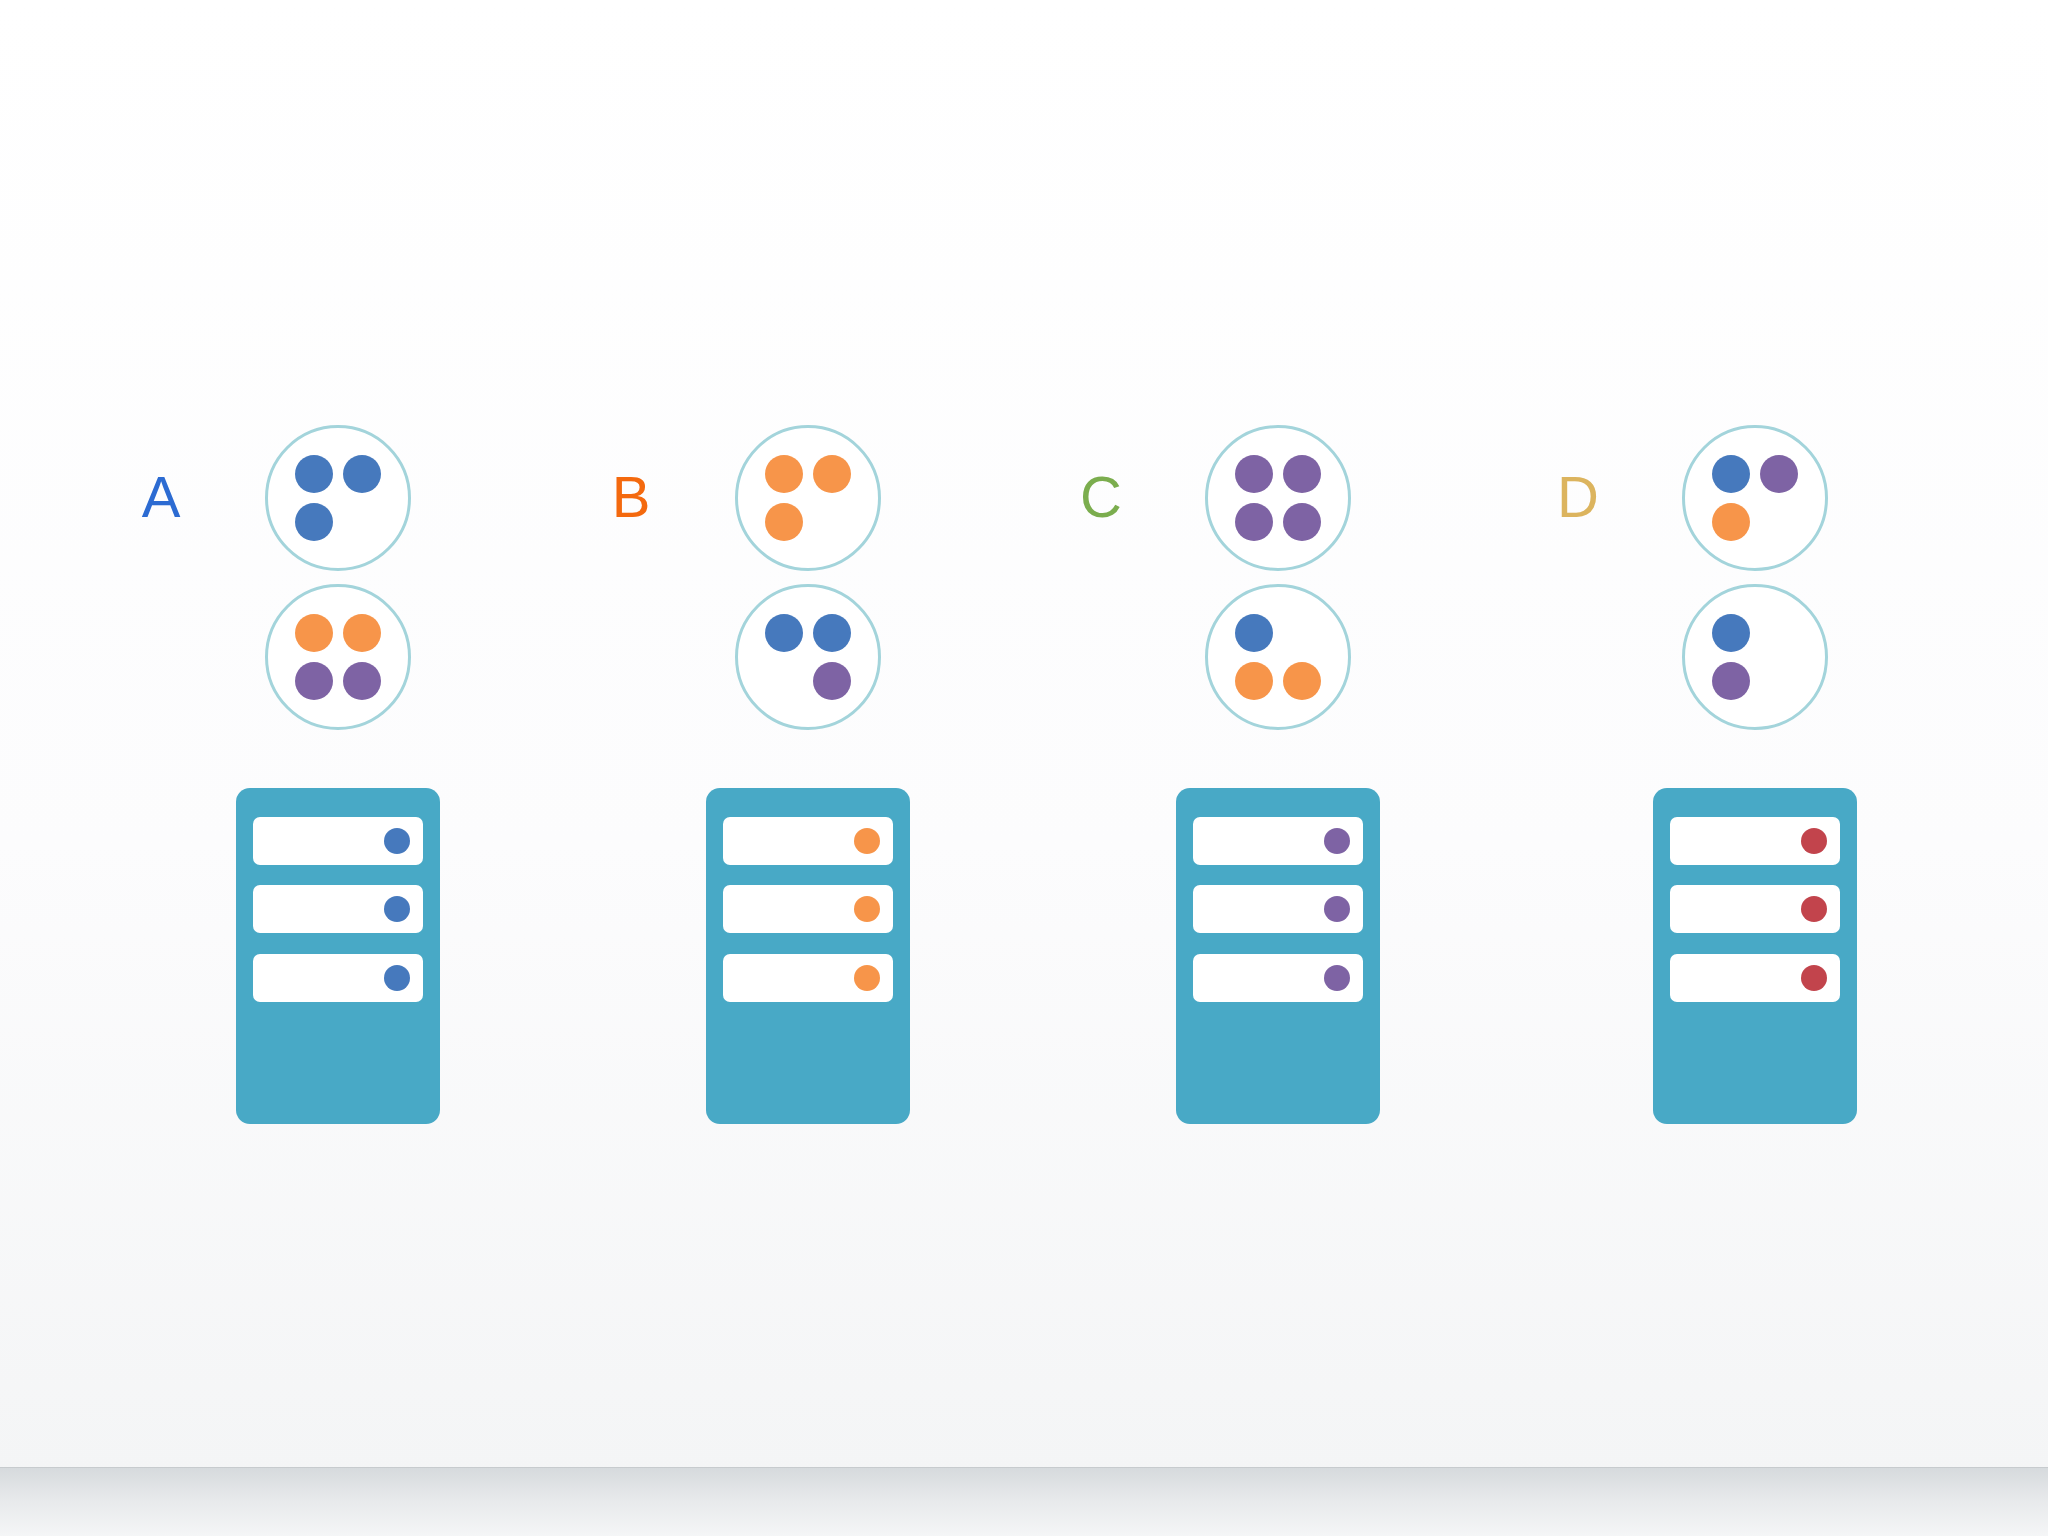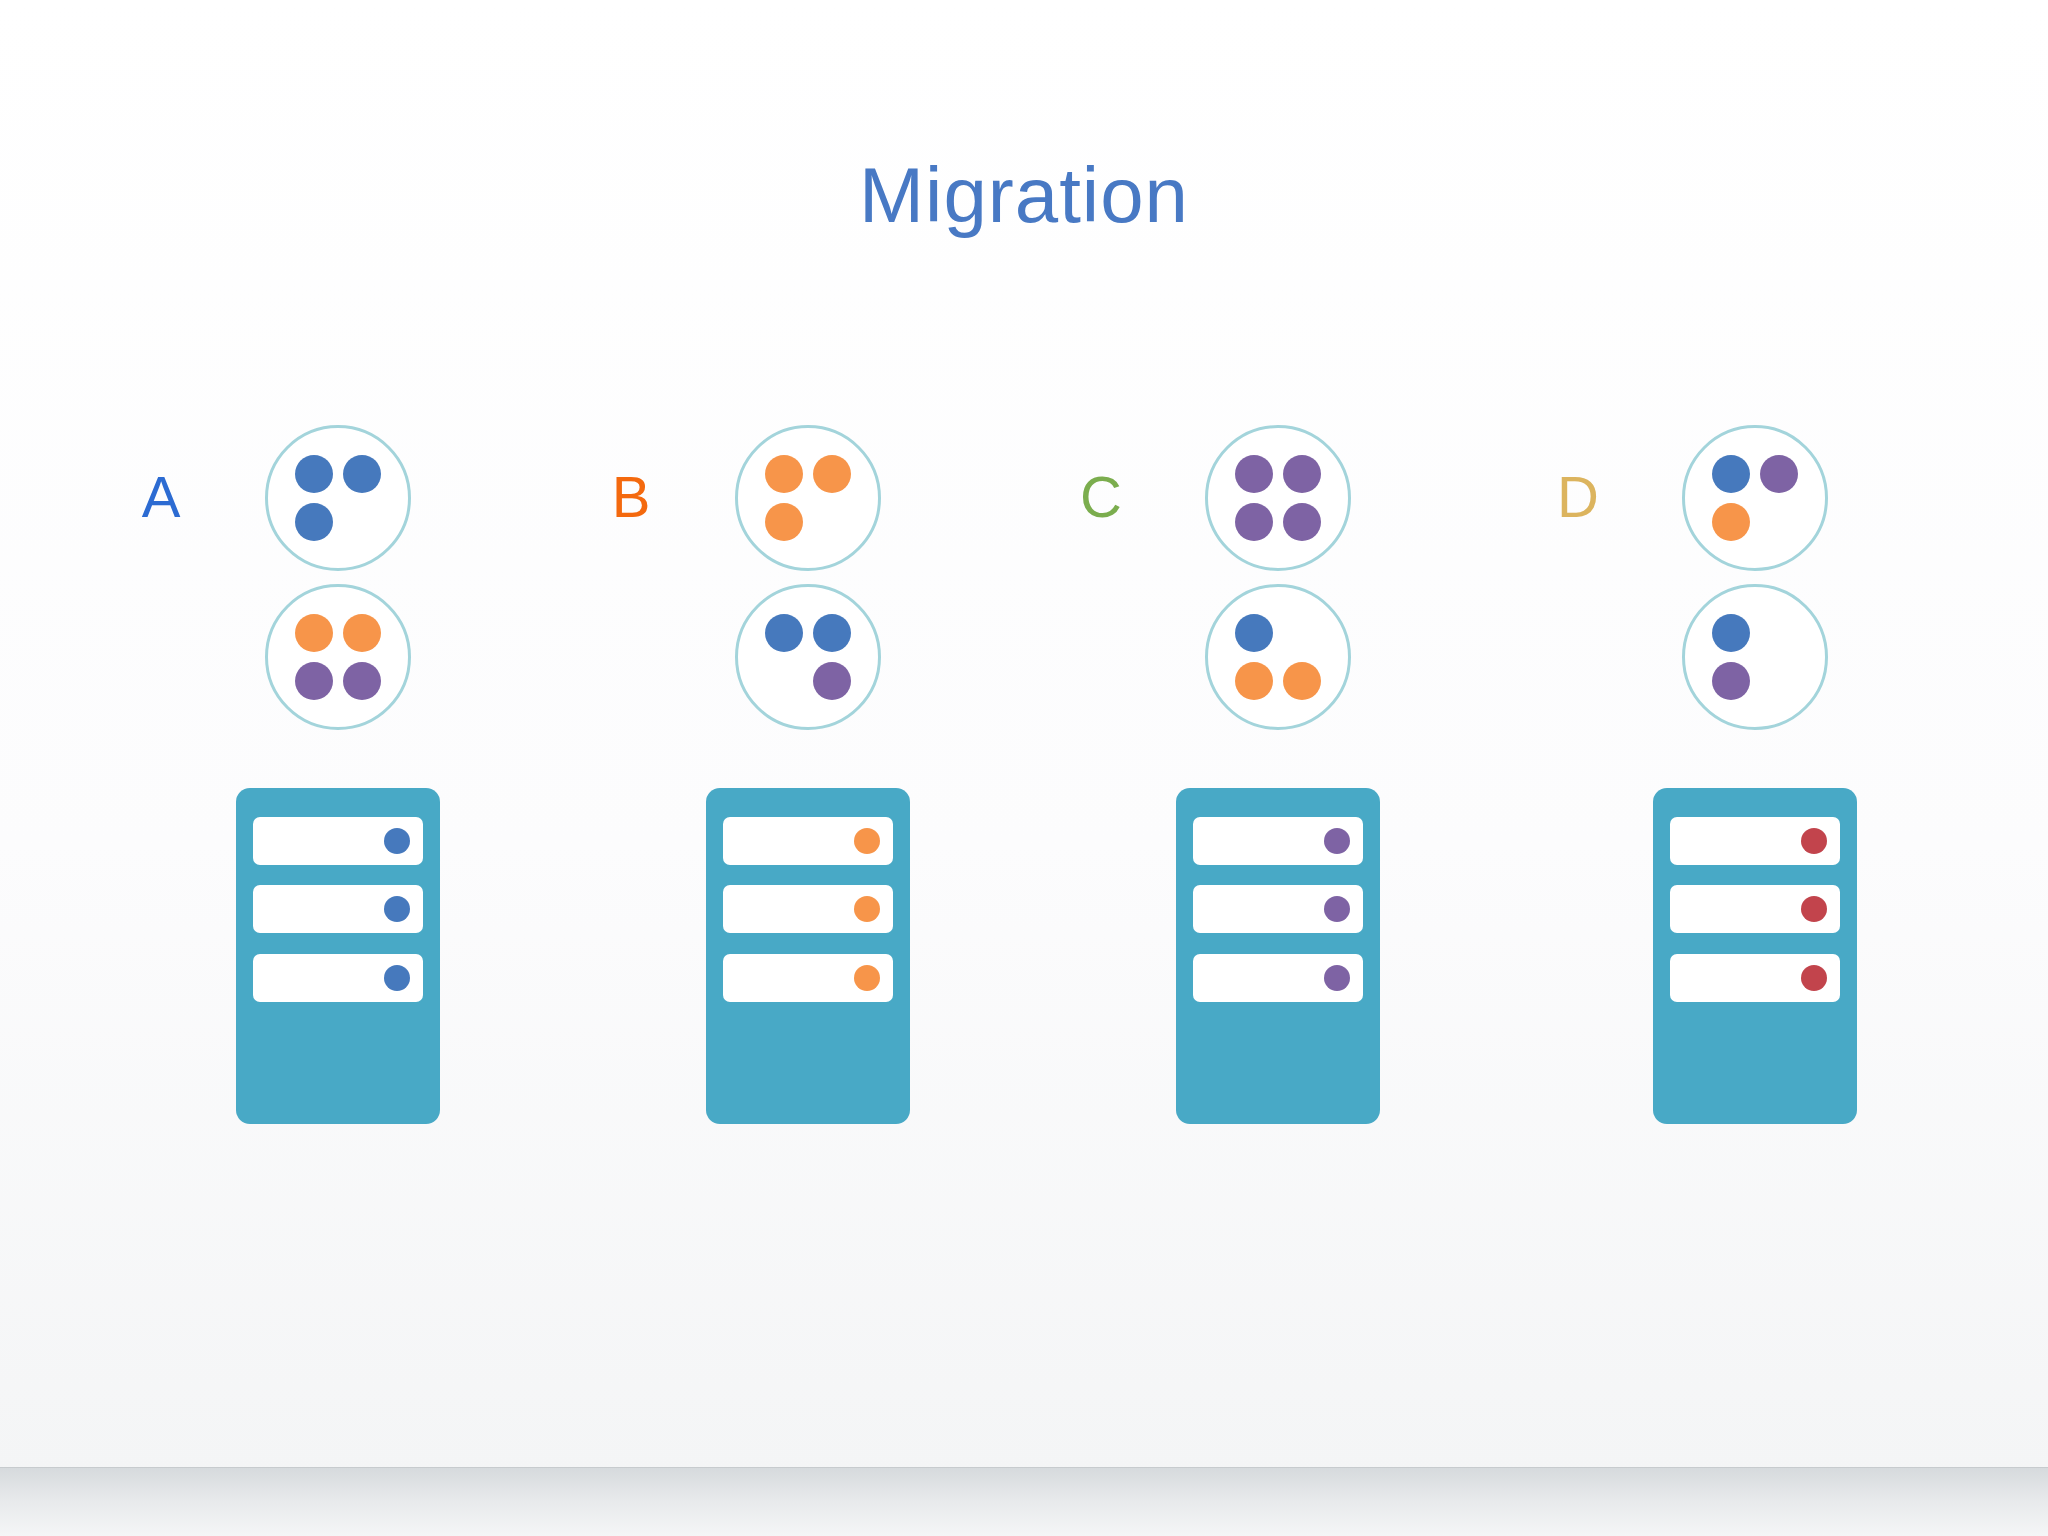--- a/index.html
+++ b/index.html
@@ -77,21 +77,20 @@
     left: 0; right: 0;
     top: 1467px; height: 69px;
     background: linear-gradient(180deg, #d6dadd 0%, #e7e9eb 45%, #f5f6f7 100%);
     border-top: 1px solid #c7cbce;
   }
 </style>
 </head>
 <body>
 
 <div class="board">
-  <h1 class="slide-title">Migration</h1>
 
   <div class="groups" id="groups">
   <div class="group" style="left: 338px;">
     <div class="glabel" style="color: rgb(44, 107, 210);">A</div>
     <div class="circle c0">
           <span class="dot tl" style="background: rgb(70, 121, 189);"></span>
           <span class="dot tr" style="background: rgb(70, 121, 189);"></span>
           <span class="dot bl" style="background: rgb(70, 121, 189);"></span>
         </div>
     <div class="circle c1">

